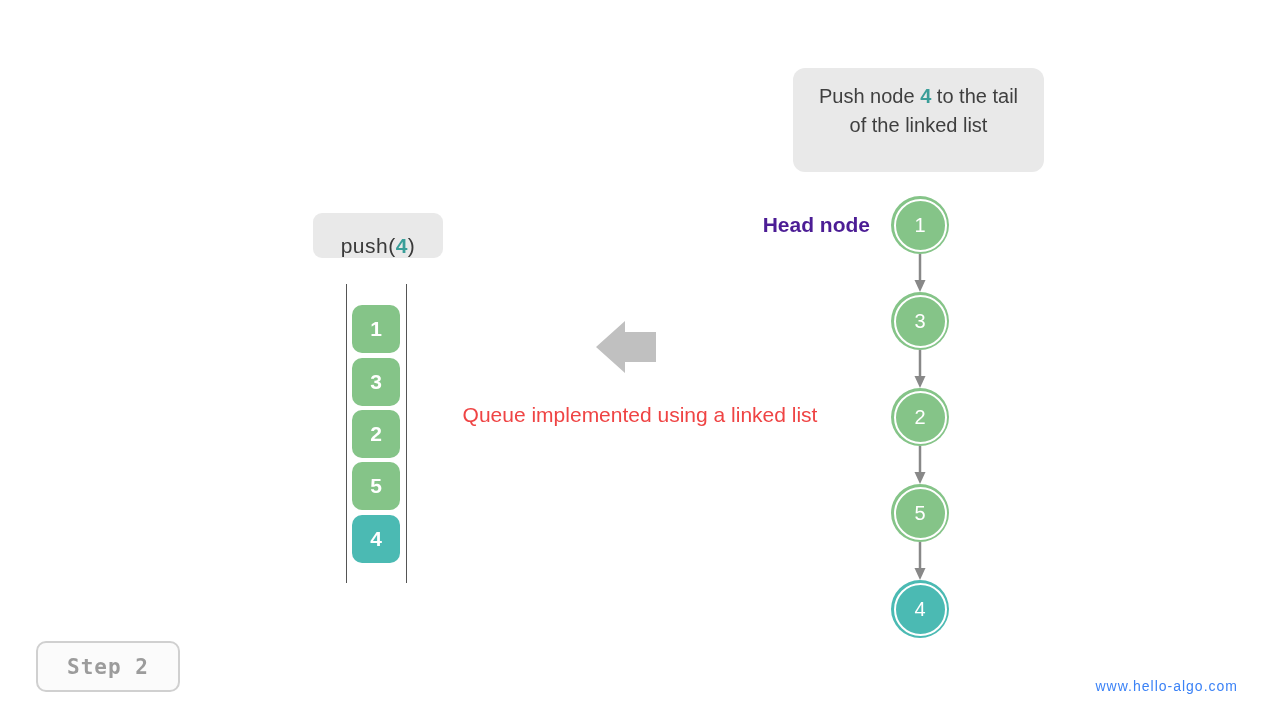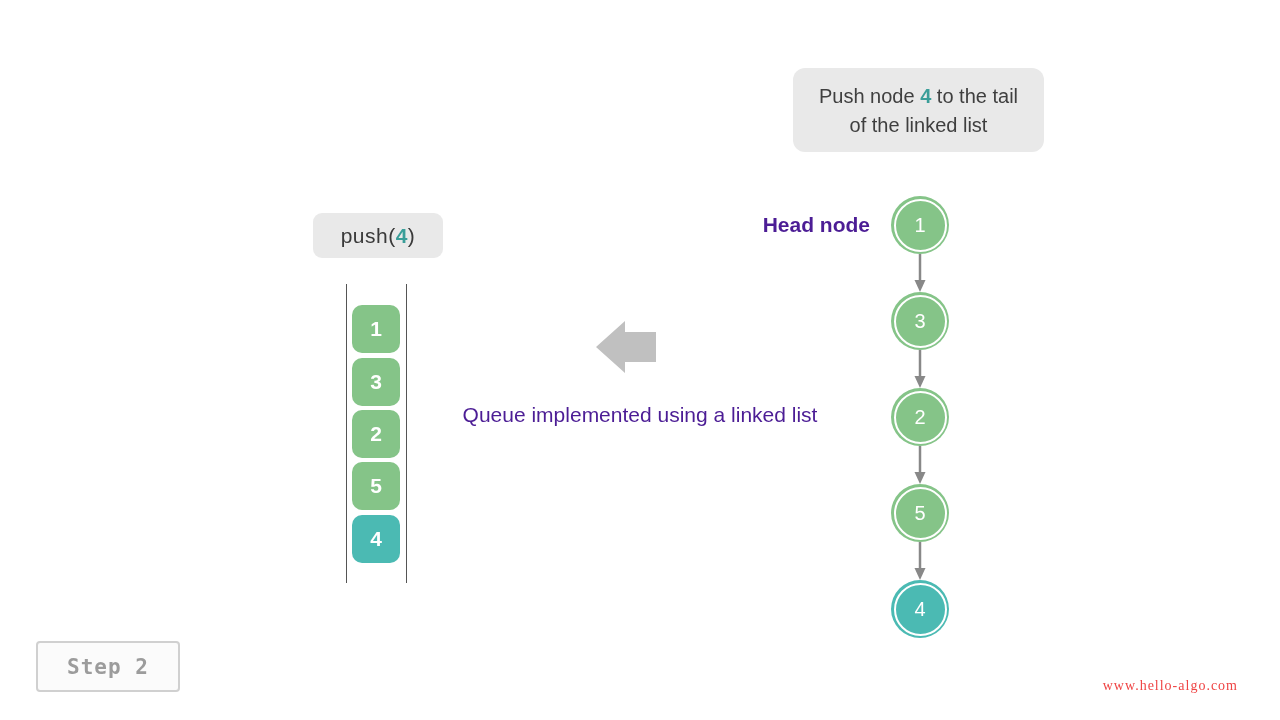--- a/index.html
+++ b/index.html
@@ -9,42 +9,42 @@
     height: 720px;
     background: #ffffff;
     font-family: "Liberation Sans", sans-serif;
     overflow: hidden;
   }
 
   
   .tooltip {
     position: absolute;
     left: 793px; top: 68px;
-    width: 251px; height: 84px;
+    width: 251px; height: 104px;
     box-sizing: border-box;
     background: #e9e9e9;
     border-radius: 12px;
     padding: 14px 20px;
     font-size: 20px;
     line-height: 29px;
     color: #3f3f3f;
     text-align: center;
   }
   .hl { color: #3a9e99; font-weight: 700; }
 
   
   .op-label {
     position: absolute;
     left: 313px; top: 213px;
     width: 130px; height: 45px;
     box-sizing: border-box;
     background: #e9e9e9;
     border-radius: 9px;
     display: flex;
-    align-items: center;
+    align-items: flex-end;
     justify-content: center;
     font-size: 21px;
     color: #3a3a3a;
     letter-spacing: 0.5px;
   }
 
   
   .wall {
     position: absolute;
     width: 0;
@@ -82,21 +82,21 @@
     width: 60px; height: 52px;
   }
 
   
   .caption {
     position: absolute;
     left: 420px; top: 403px;
     width: 440px;
     text-align: center;
     font-size: 21px;
-    color: #4c1d95;
+    color: #ef4444;
   }
 
   
   .node {
     position: absolute;
     left: 891px;
     width: 58px; height: 58px;
     border-radius: 50%;
     background: #85c488;
     display: flex;
@@ -145,38 +145,38 @@
   .tail-label { top: 596px; }
 
   
   .step-badge {
     position: absolute;
     left: 36px; top: 641px;
     width: 144px; height: 51px;
     box-sizing: border-box;
     background: #fbfbfb;
     border: 2px solid #d0d0d0;
-    border-radius: 4px;
+    border-radius: 10px;
     display: flex;
     align-items: center;
     justify-content: center;
     font-family: "DejaVu Sans Mono", monospace;
     font-size: 21px;
     font-weight: 700;
     color: #9c9c9c;
     letter-spacing: 1px;
   }
 
   
   .watermark {
     position: absolute;
     right: 42px; top: 678px;
-    font-family: Liberation Serif, serif;
+    font-family: Liberation Sans, sans-serif;
     font-size: 14px;
-    color: #ef4444;
+    color: #3b82f6;
     letter-spacing: 1px;
   }
 </style>
 </head>
 <body>
 
 <div class="canvas">
 
   <div class="tooltip">
     <span>Push node </span><span class="hl">4</span><span> to the tail of the linked list</span>

